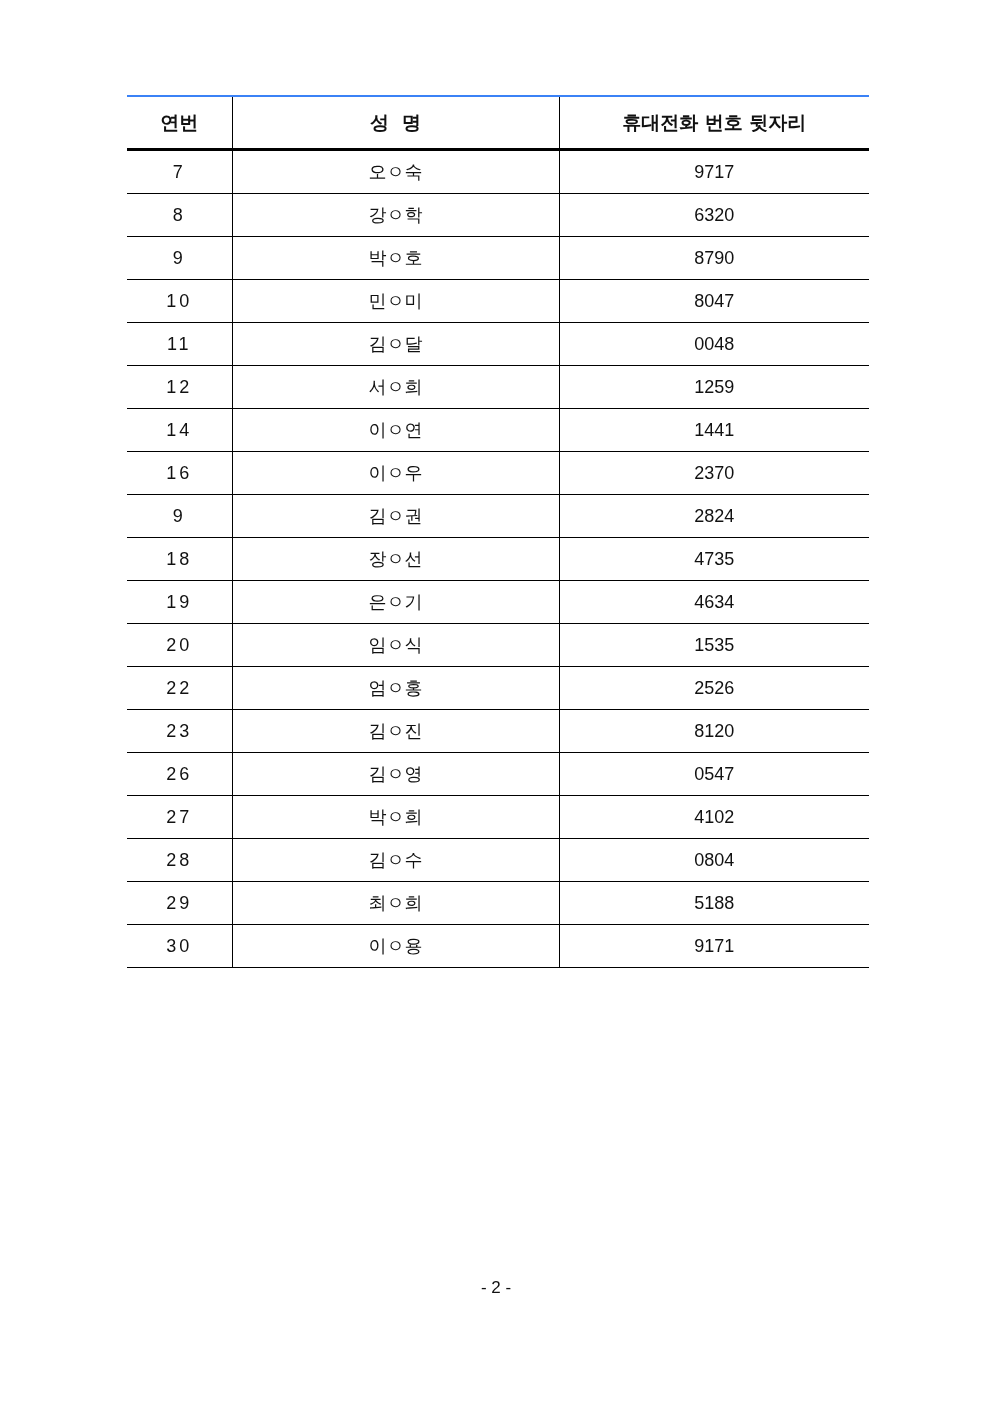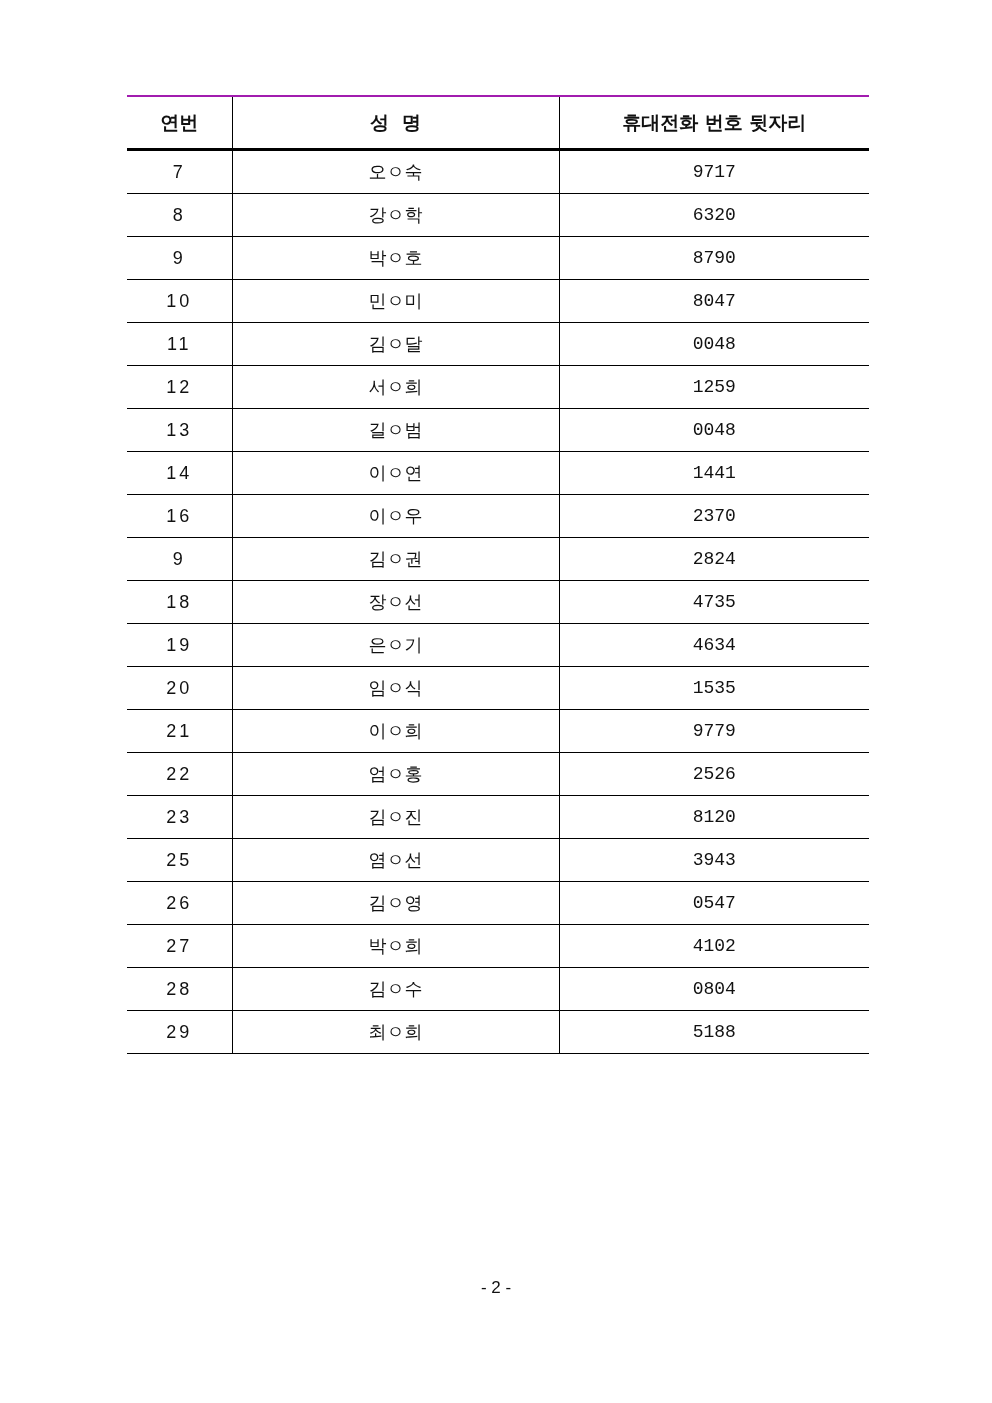--- a/index.html
+++ b/index.html
@@ -7,29 +7,29 @@
     .page { position: absolute; left: 0; top: 0; width: 992px; height: 1403px; }
     table.roster {
       position: absolute; left: 127px; top: 95px; width: 742px;
       border-collapse: collapse; table-layout: fixed;
     }
     table.roster col.c1 { width: 105px; }
     table.roster col.c2 { width: 327px; }
     table.roster col.c3 { width: 310px; }
     table.roster th {
       height: 51px; font-weight: bold; font-size: 19px; text-align: center; vertical-align: middle;
-      border-top: 2px solid #a21caf; border-bottom: 3px solid #000; padding: 0;
+      border-top: 2px solid #3b82f6; border-bottom: 3px solid #000; padding: 0;
     }
     table.roster td {
       height: 42px; font-size: 18px; text-align: center; vertical-align: middle;
       border-bottom: 1px solid #000; padding: 0;
     }
     table.roster th + th, table.roster td + td { border-left: 1px solid #000; }
     td.num { letter-spacing: 3px; font-family: "Liberation Sans", sans-serif; font-size: 19px; }
-    td.phone { font-family: Liberation Mono, monospace; font-size: 19px; }
+    td.phone { font-family: Liberation Sans, sans-serif; font-size: 19px; }
     .footer {
       position: absolute; left: 0; width: 992px; top: 1278px; text-align: center;
       font-size: 17px; font-family: "Liberation Sans", sans-serif;
     }
   </style>
 </head>
 <body>
 
 <div class="page">
   <table class="roster">
@@ -70,25 +70,20 @@
           <td class="num">11</td>
           <td class="name">김ㅇ달</td>
           <td class="phone">0048</td>
         </tr>
         <tr>
           <td class="num">12</td>
           <td class="name">서ㅇ희</td>
           <td class="phone">1259</td>
         </tr>
         <tr>
-          <td class="num">13</td>
-          <td class="name">길ㅇ범</td>
-          <td class="phone">0048</td>
-        </tr>
-        <tr>
           <td class="num">14</td>
           <td class="name">이ㅇ연</td>
           <td class="phone">1441</td>
         </tr>
         <tr>
           <td class="num">16</td>
           <td class="name">이ㅇ우</td>
           <td class="phone">2370</td>
         </tr>
         <tr>
@@ -105,38 +100,28 @@
           <td class="num">19</td>
           <td class="name">은ㅇ기</td>
           <td class="phone">4634</td>
         </tr>
         <tr>
           <td class="num">20</td>
           <td class="name">임ㅇ식</td>
           <td class="phone">1535</td>
         </tr>
         <tr>
-          <td class="num">21</td>
-          <td class="name">이ㅇ희</td>
-          <td class="phone">9779</td>
-        </tr>
-        <tr>
           <td class="num">22</td>
           <td class="name">엄ㅇ홍</td>
           <td class="phone">2526</td>
         </tr>
         <tr>
           <td class="num">23</td>
           <td class="name">김ㅇ진</td>
           <td class="phone">8120</td>
-        </tr>
-        <tr>
-          <td class="num">25</td>
-          <td class="name">염ㅇ선</td>
-          <td class="phone">3943</td>
         </tr>
         <tr>
           <td class="num">26</td>
           <td class="name">김ㅇ영</td>
           <td class="phone">0547</td>
         </tr>
         <tr>
           <td class="num">27</td>
           <td class="name">박ㅇ희</td>
           <td class="phone">4102</td>
@@ -144,17 +129,22 @@
         <tr>
           <td class="num">28</td>
           <td class="name">김ㅇ수</td>
           <td class="phone">0804</td>
         </tr>
         <tr>
           <td class="num">29</td>
           <td class="name">최ㅇ희</td>
           <td class="phone">5188</td>
         </tr>
+        <tr>
+          <td class="num">30</td>
+          <td class="name">이ㅇ용</td>
+          <td class="phone">9171</td>
+        </tr>
       </tbody>
   </table>
 
   <div class="footer">- 2 -</div>
 </div>
 
 </body></html>

